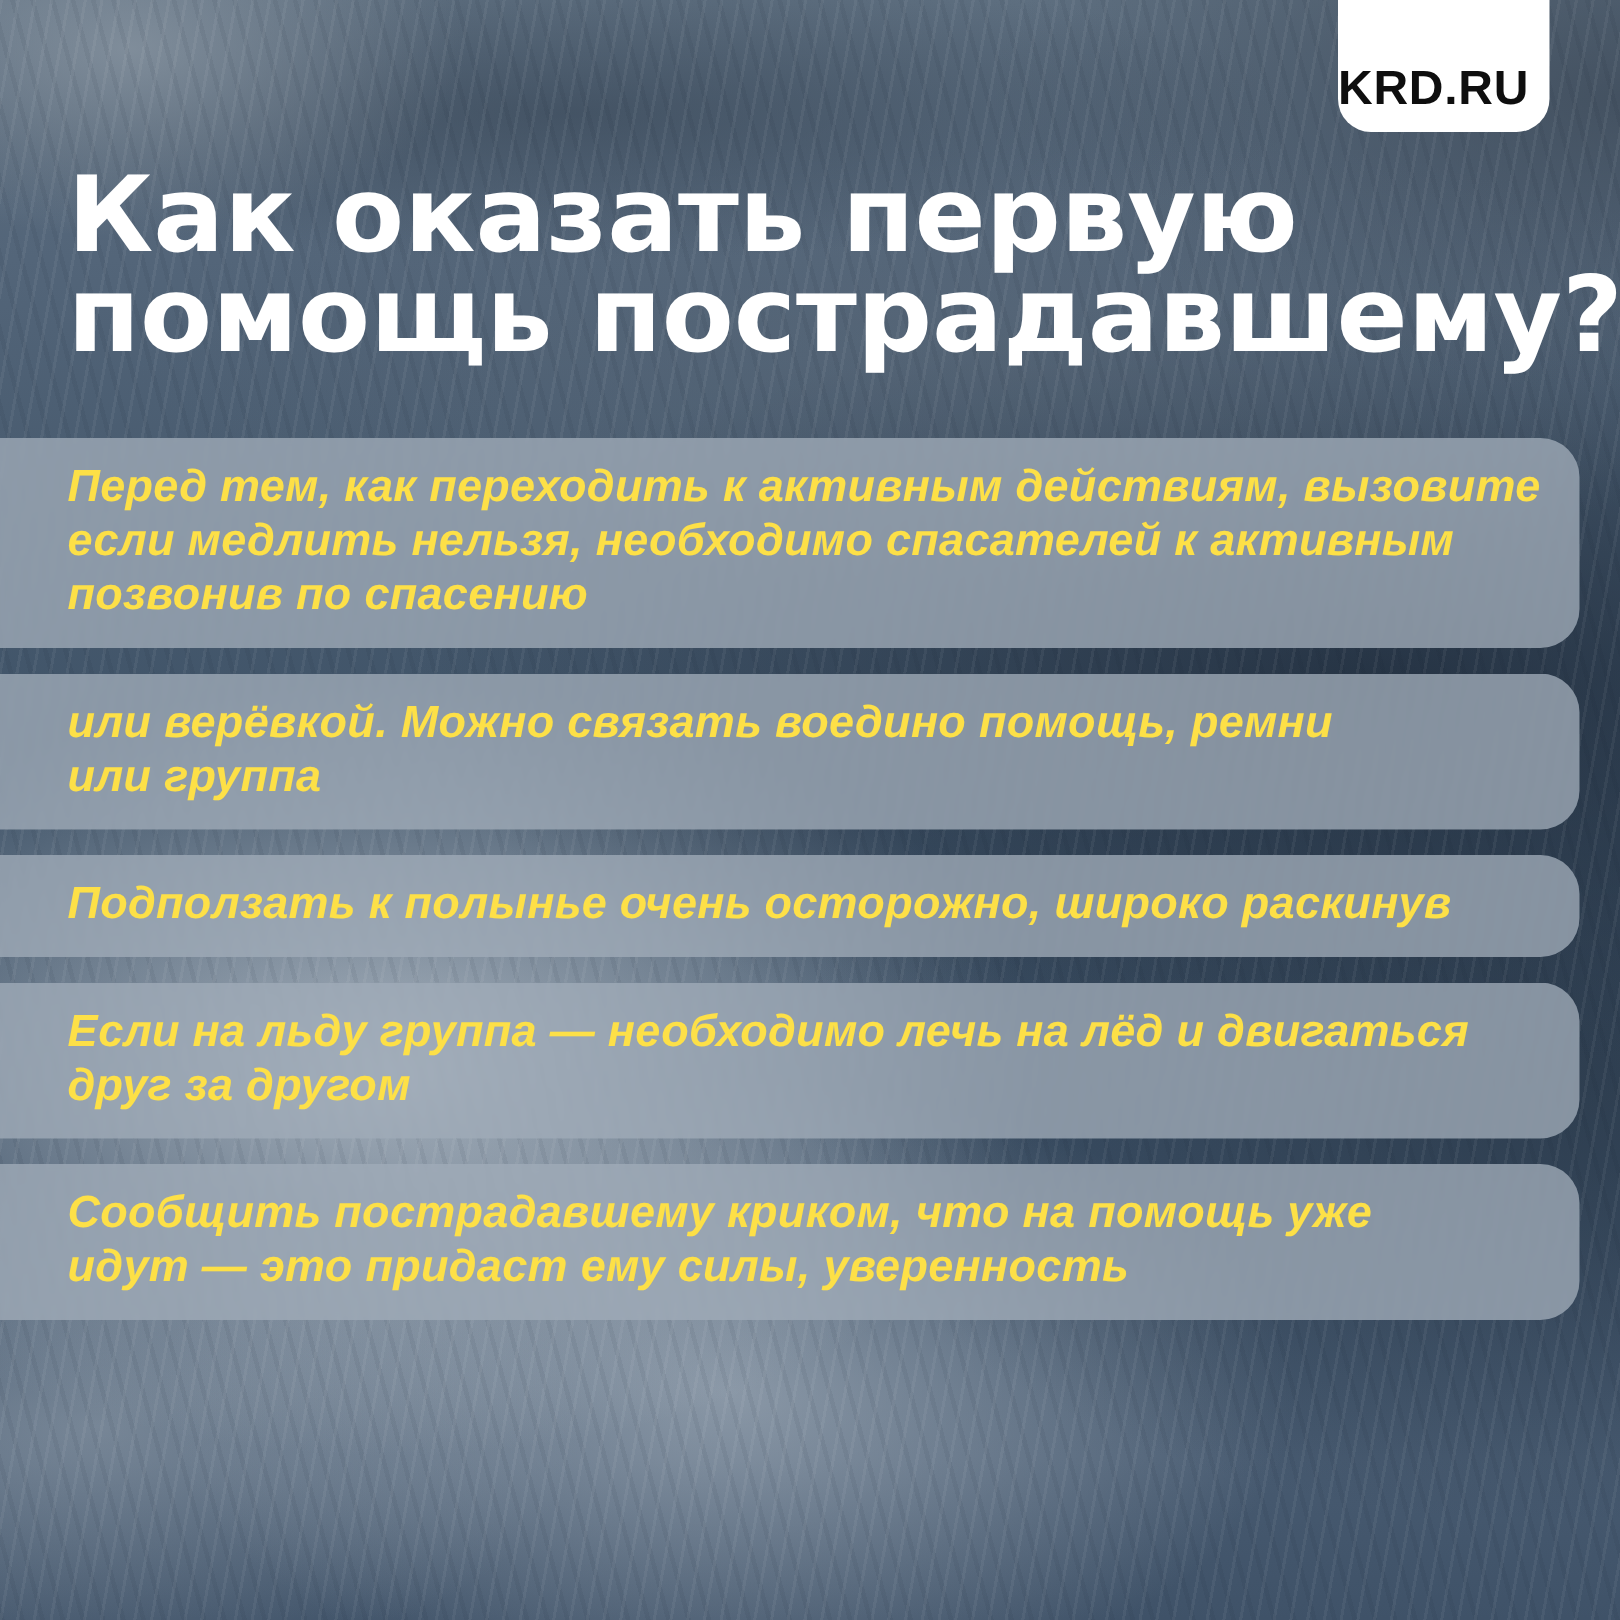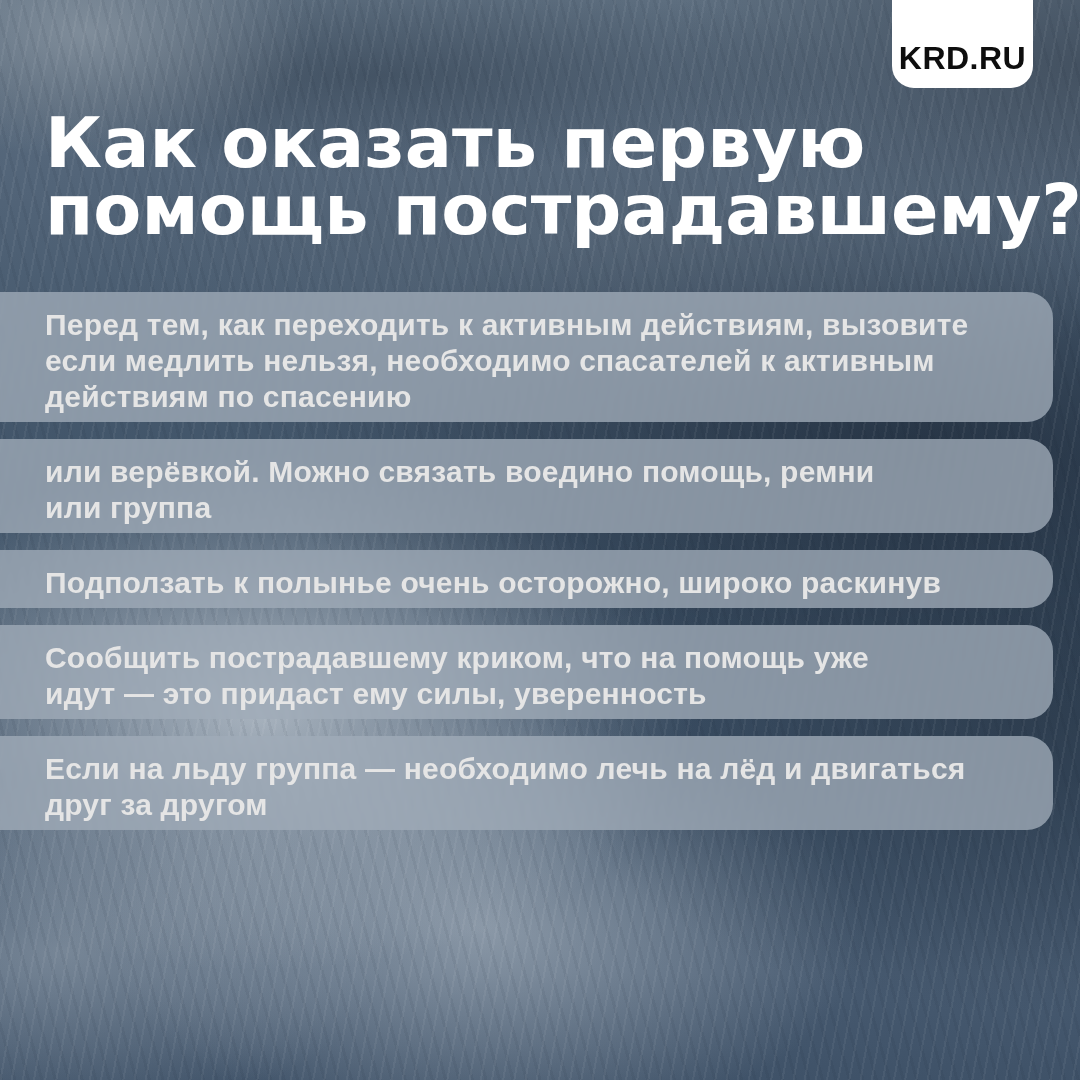--- a/index.html
+++ b/index.html
@@ -27,45 +27,46 @@
   .bg::after{
     content:"";position:absolute;inset:0;
     background:
       repeating-linear-gradient(100deg, rgba(255,255,255,.05) 0 2px, rgba(255,255,255,0) 2px 11px),
       repeating-linear-gradient(75deg,  rgba(15,25,40,.06)    0 3px, rgba(15,25,40,0)    3px 13px);
   }
   
   .logo{
     position:absolute;top:0;left:892px;width:141px;height:88px;
     background:#ffffff;border-radius:0 0 22px 22px;
-    display:flex;align-items:flex-end;justify-content:center;
+    display:flex;align-items:flex-end;justify-content:flex-start;
     box-sizing:border-box;padding-bottom:11px;
   }
   .logo span{
     font-size:32px;font-weight:800;color:#0e0e0e;letter-spacing:.5px;
   }
   
   .title{
     position:absolute;left:45px;top:110px;margin:0;
     font-family:"DejaVu Sans","Liberation Sans",sans-serif;
     font-weight:800;color:#ffffff;
     font-size:70px;line-height:67px;letter-spacing:0;
   }
   .title .tl{display:block;white-space:nowrap;}
   
   .cards{position:absolute;left:0;top:292px;width:1053px;}
   .card{
     background:rgba(160,172,185,.78);
     -webkit-backdrop-filter:blur(2px);backdrop-filter:blur(2px);
     border-radius:0 26px 26px 0;
-    padding:15px 30px 7px 45px;
+    padding:15px 30px 17px 45px;
     margin-bottom:17px;
-    color:#e5e5e5;
+    color:#fde047;
     font-size:30px;line-height:36px;font-weight:700;letter-spacing:.2px;
     overflow:hidden;
+    font-style:italic;
   }
   .card .ln{display:block;white-space:nowrap;}
 </style>
 </head>
 <body>
 
 <div class="canvas">
 
   <div class="bg"></div>
 
@@ -76,36 +77,36 @@
   <h1 class="title">
     <span class="tl">Как оказать первую</span>
     <span class="tl">помощь пострадавшему?</span>
   </h1>
 
   <div class="cards">
 
     <div class="card">
       <span class="ln">Перед тем, как переходить к активным действиям, вызовите</span>
       <span class="ln">если медлить нельзя, необходимо спасателей к активным</span>
-      <span class="ln">действиям по спасению</span>
+      <span class="ln">позвонив по спасению</span>
     </div>
 
     <div class="card">
       <span class="ln">или верёвкой. Можно связать воедино помощь, ремни</span>
       <span class="ln">или группа</span>
     </div>
 
     <div class="card">
       <span class="ln">Подползать к полынье очень осторожно, широко раскинув</span>
     </div>
 
     <div class="card">
-      <span class="ln">Сообщить пострадавшему криком, что на помощь уже</span>
-      <span class="ln">идут — это придаст ему силы, уверенность</span>
+      <span class="ln">Если на льду группа — необходимо лечь на лёд и двигаться</span>
+      <span class="ln">друг за другом</span>
     </div>
 
     <div class="card">
-      <span class="ln">Если на льду группа — необходимо лечь на лёд и двигаться</span>
-      <span class="ln">друг за другом</span>
+      <span class="ln">Сообщить пострадавшему криком, что на помощь уже</span>
+      <span class="ln">идут — это придаст ему силы, уверенность</span>
     </div>
 
   </div>
 </div>
 
 </body></html>

